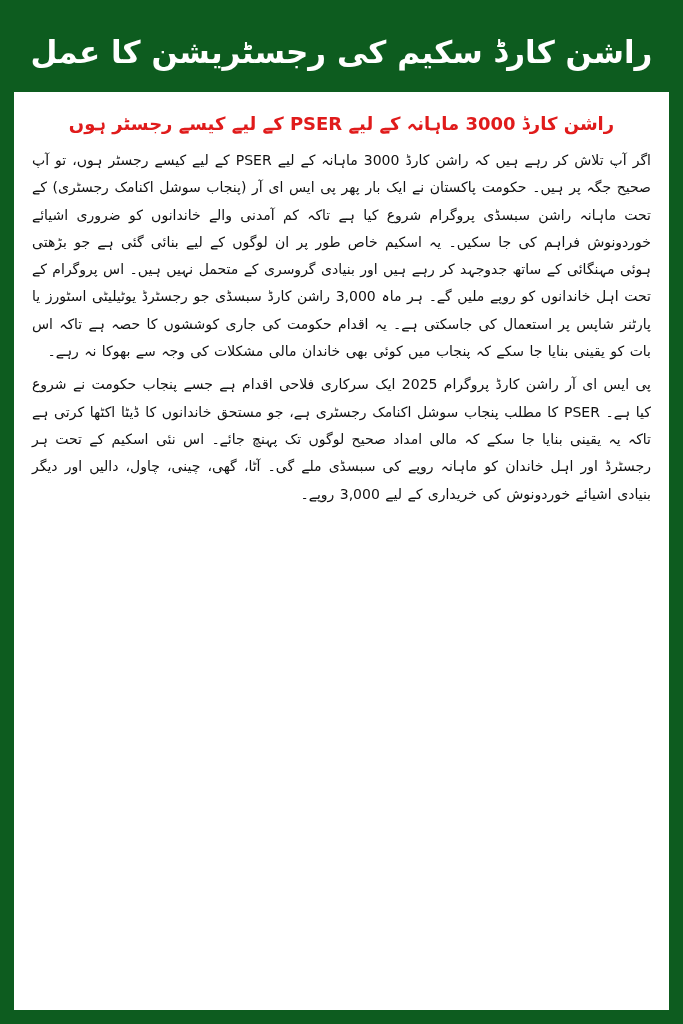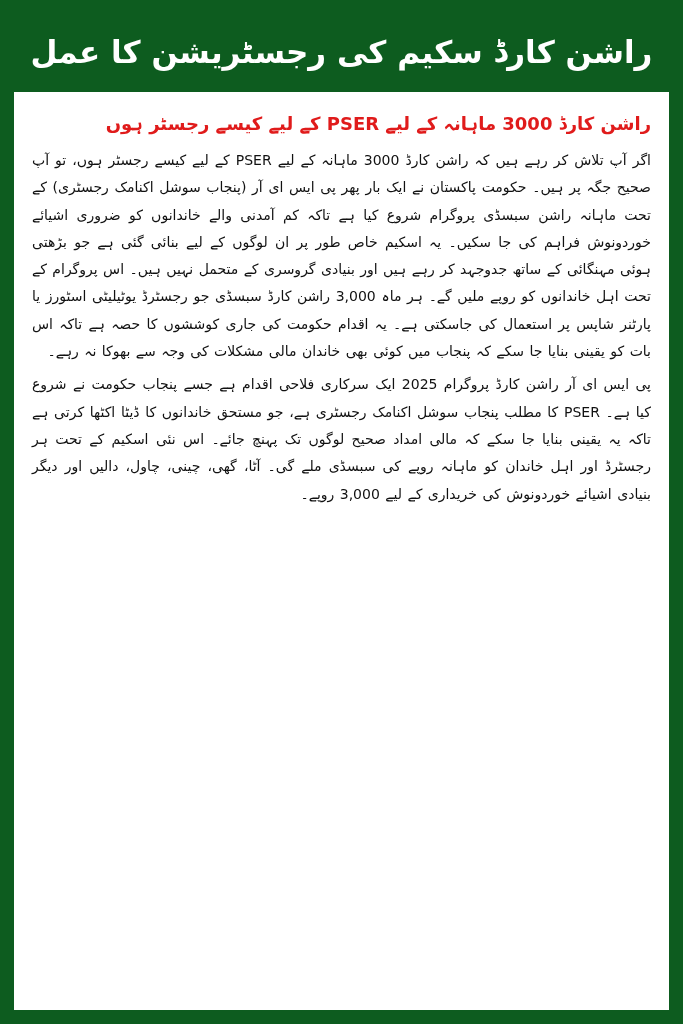--- a/index.html
+++ b/index.html
@@ -52,20 +52,21 @@
     padding: 14px 18px 8px 18px;
     box-sizing: border-box;
     background: #ffffff;
     overflow: hidden;
   }
   .subtitle {
     color: #e01b1b;
     font-size: 18px;
     font-weight: bold;
     direction: rtl;
+    text-align: center;
     line-height: 1.5;
     margin: 4px 0 10px 0;
     font-family: "DejaVu Sans", sans-serif;
   }
   .body-text {
     color: #111111;
     font-size: 14px;
     direction: rtl;
     text-align: justify;
     text-align-last: right;

